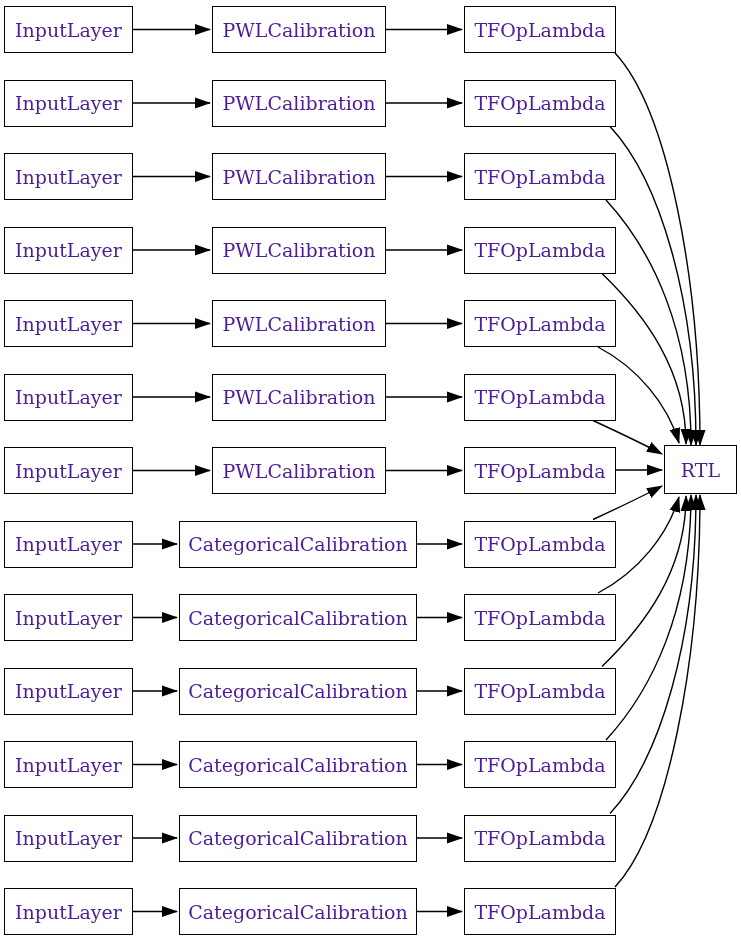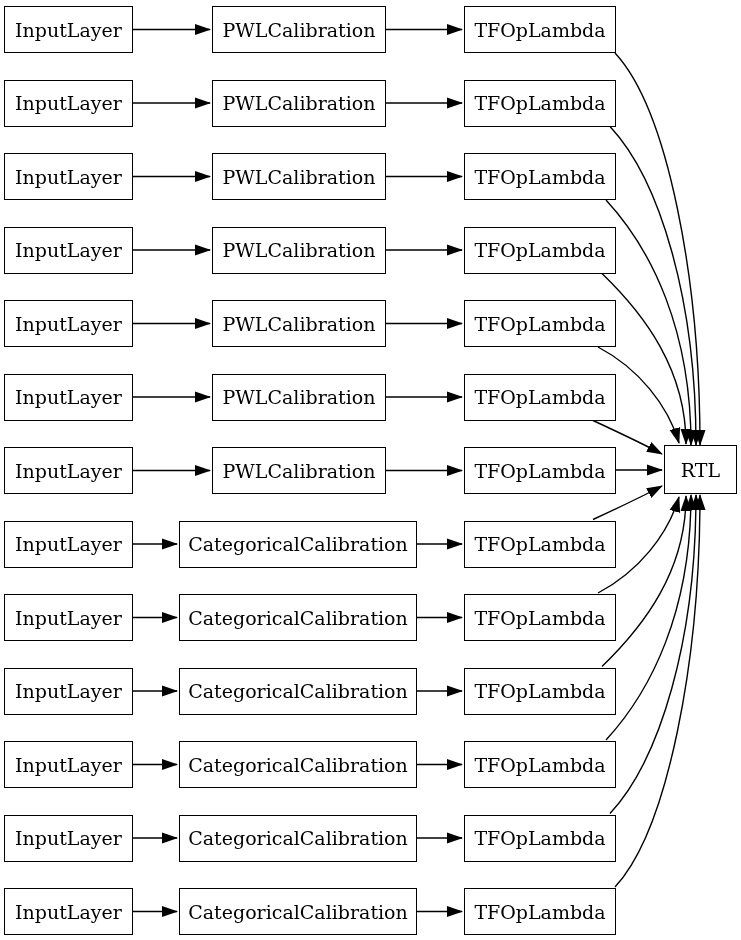--- a/index.html
+++ b/index.html
@@ -16,21 +16,21 @@
   #edges-svg .arrowhead{fill:#000000;stroke:none;}
   .node{
     position:absolute;
     box-sizing:border-box;
     border:1px solid #000000;
     background:#ffffff;
     display:flex;
     align-items:center;
     justify-content:center;
     font-size:19px;
-    color:#000000;
+    color:#4c1d95;
     white-space:nowrap;
   }
   .node.rtl{left:664px;top:445px;width:73px;height:49px;}
 </style>
 </head>
 <body>
 
 <div id="diagram">
   <svg id="edges-svg" viewBox="0 0 741 940">
     <defs>

